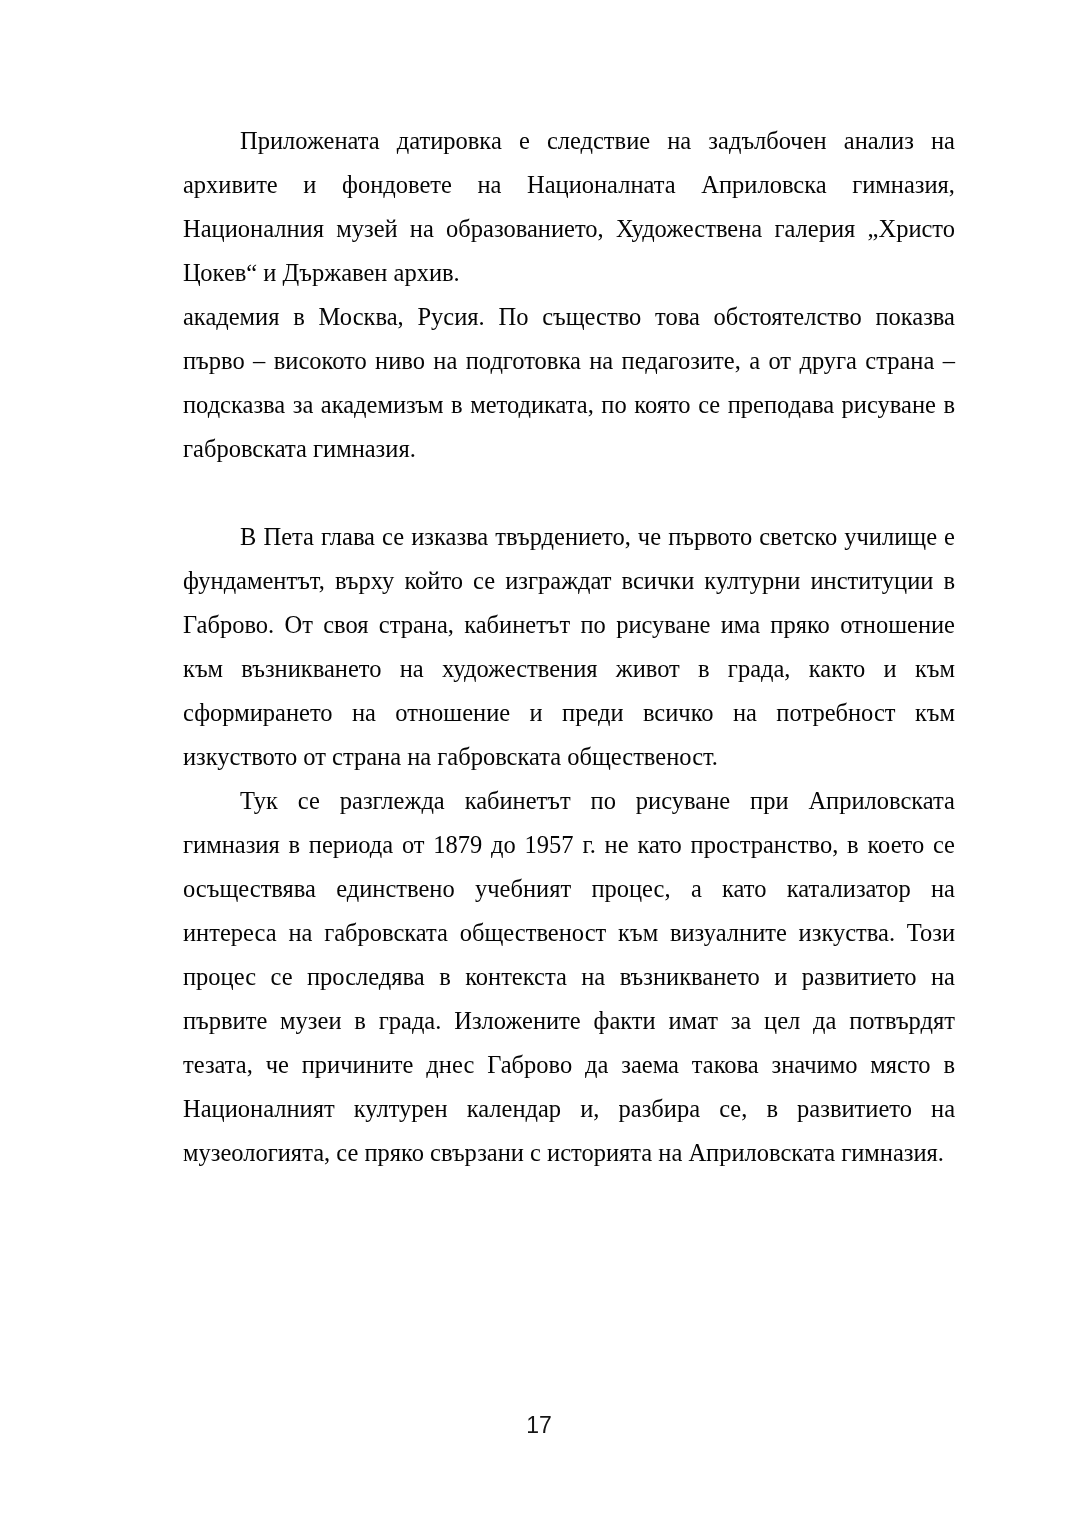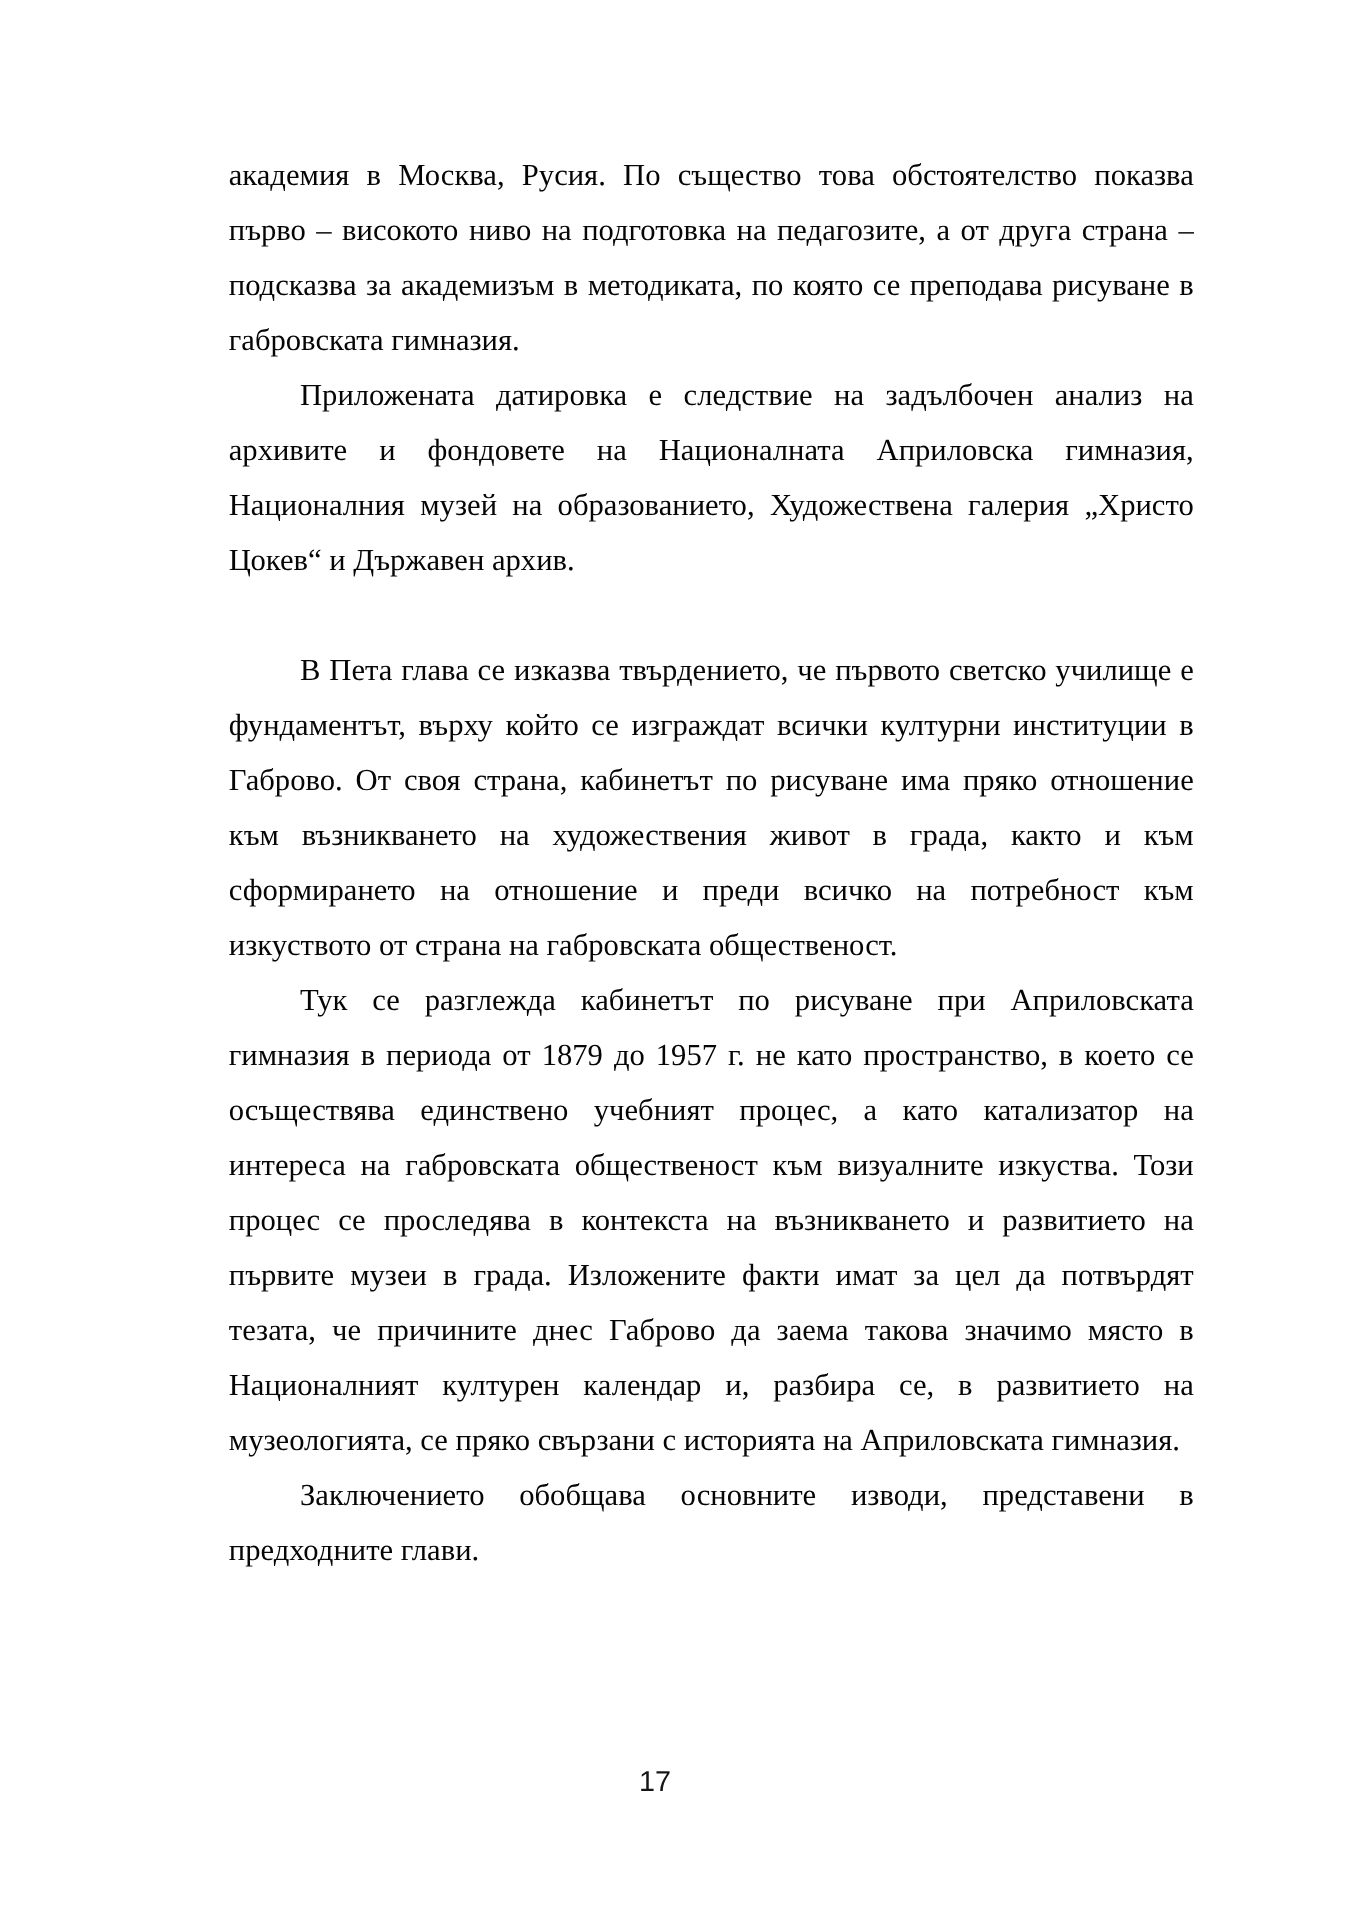--- a/index.html
+++ b/index.html
@@ -34,35 +34,34 @@
     text-indent: 57px;
   }
   .para.space-before {
     margin-top: 44px;
   }
   .bold {
     font-weight: normal;
   }
   .page-number {
     position: absolute;
-    left: 0;
+    left: 15px;
     top: 1408px;
     width: 1048px;
     text-align: center;
     font-family: "Liberation Sans", "DejaVu Sans", sans-serif;
     font-size: 23px;
     line-height: 34px;
     color: #151515;
   }
 </style>
 </head>
 <body>
 
 <div class="page">
   <div class="content" id="doc-body">
+      <p class="para indent"><span class="">Приложената датировка е следствие на задълбочен анализ на архивите и фондовете на Националната Априловска гимназия, Националния музей на образованието, Художествена галерия „Христо Цокев“ и Държавен архив.</span></p>
       <p class="para"><span class="">академия в Москва, Русия. По същество това обстоятелство показва първо – високото ниво на подготовка на педагозите, а от друга страна – подсказва за академизъм в методиката, по която се преподава рисуване в габровската гимназия.</span></p>
-      <p class="para indent"><span class="">Приложената датировка е следствие на задълбочен анализ на архивите и фондовете на Националната Априловска гимназия, Националния музей на образованието, Художествена галерия „Христо Цокев“ и Държавен архив.</span></p>
       <p class="para indent space-before"><span class="">В </span><span class="bold">Пета глава</span><span class=""> се изказва твърдението, че първото светско училище е фундаментът, върху който се изграждат всички културни институции в Габрово. От своя страна, кабинетът по рисуване има пряко отношение към възникването на художествения живот в града, както и към сформирането на отношение и преди всичко на потребност към изкуството от страна на габровската общественост.</span></p>
       <p class="para indent"><span class="">Тук се разглежда кабинетът по рисуване при Априловската гимназия в периода от 1879 до 1957 г. не като пространство, в което се осъществява единствено учебният процес, а като катализатор на интереса на габровската общественост към визуалните изкуства. Този процес се проследява в контекста на възникването и развитието на първите музеи в града. Изложените факти имат за цел да потвърдят тезата, че причините днес Габрово да заема такова значимо място в Националният културен календар и, разбира се, в развитието на музеологията, се пряко свързани с историята на Априловската гимназия.</span></p>
-      <p class="para indent"><span class="bold">Заключението</span><span class=""> обобщава основните изводи, представени в предходните глави.</span></p>
     </div>
   <div class="page-number">17</div>
 </div>
 
 </body></html>

